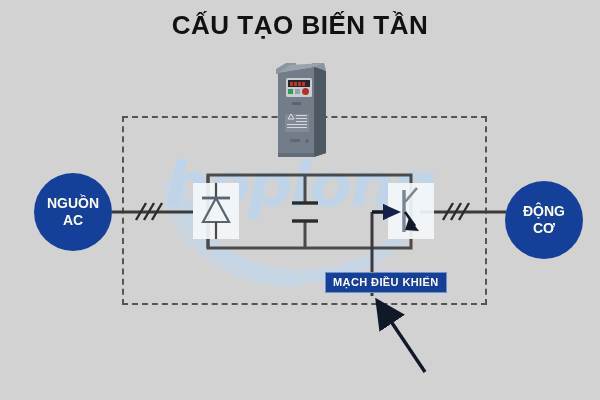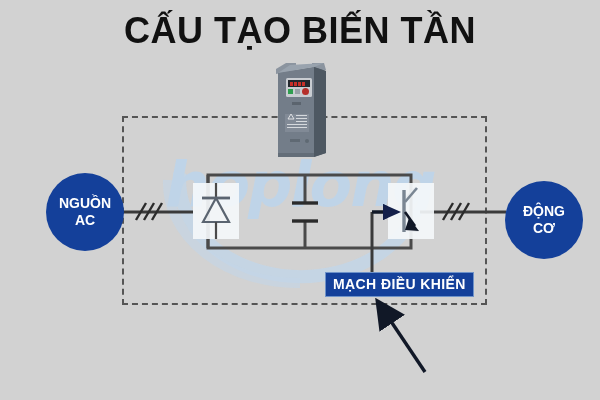--- a/index.html
+++ b/index.html
@@ -16,21 +16,21 @@
     font-family: "Liberation Sans", sans-serif;
   }
 
   
   #title {
     position: absolute;
     left: 0;
     top: 10px;
     width: 600px;
     text-align: center;
-    font-size: 36px;
+    font-size: 26px;
     font-weight: bold;
     letter-spacing: 0.5px;
     color: #111111;
     font-family: "Liberation Sans", sans-serif;
   }
 
   
   #watermark {
     position: absolute;
     left: 150px;
@@ -84,21 +84,21 @@
     display: flex;
     flex-direction: column;
     align-items: center;
     justify-content: center;
     font-weight: bold;
     font-size: 14px;
     line-height: 1.25;
     text-align: center;
     font-family: "Liberation Sans", sans-serif;
   }
-  #terminal-source { left: 46px; top: 173px; }
+  #terminal-source { left: 34px; top: 173px; }
   #terminal-motor  { left: 505px; top: 181px; }
 
   
   .comp-tile {
     position: absolute;
     width: 46px;
     height: 56px;
     background: #f4f7fa;
     opacity: 0.92;
   }
@@ -107,21 +107,21 @@
 
   
   #control-label {
     position: absolute;
     left: 325px;
     top: 272px;
     padding: 3px 7px 4px 7px;
     background: #14409a;
     border: 1px solid #6f93c9;
     color: #ffffff;
-    font-size: 14px;
+    font-size: 11px;
     font-weight: bold;
     letter-spacing: 0.4px;
     white-space: nowrap;
     font-family: "Liberation Sans", sans-serif;
   }
 
   
   #vfd-device {
     position: absolute;
     left: 266px;

